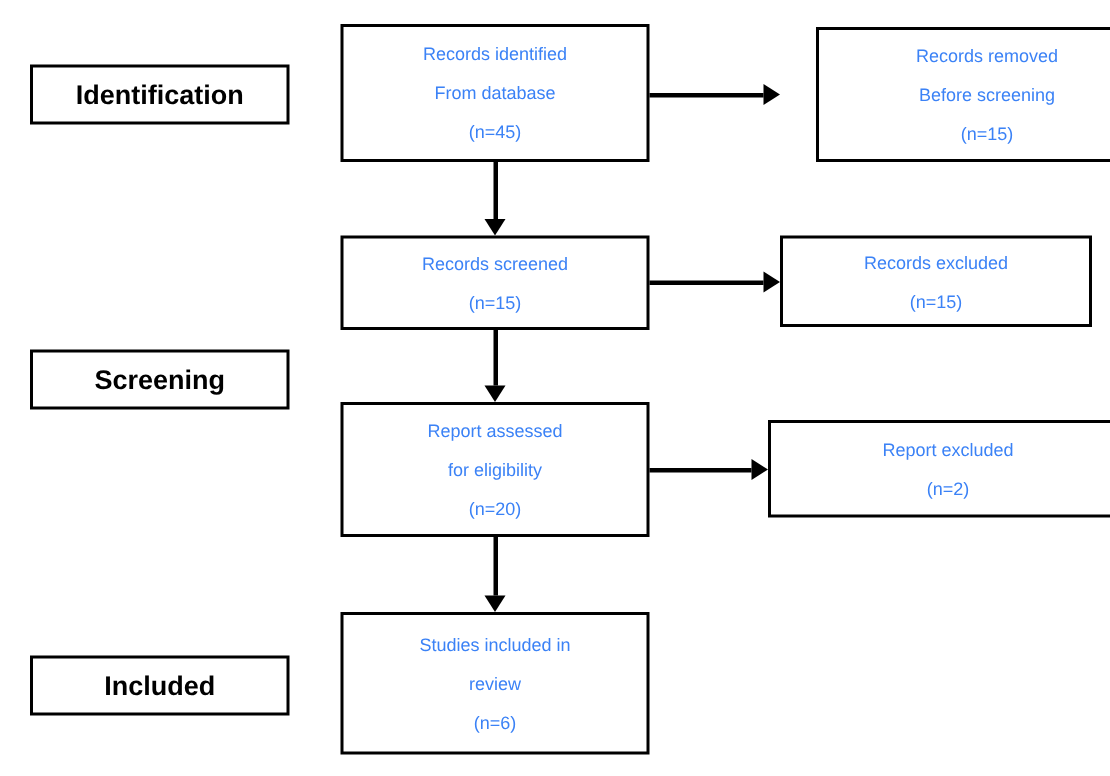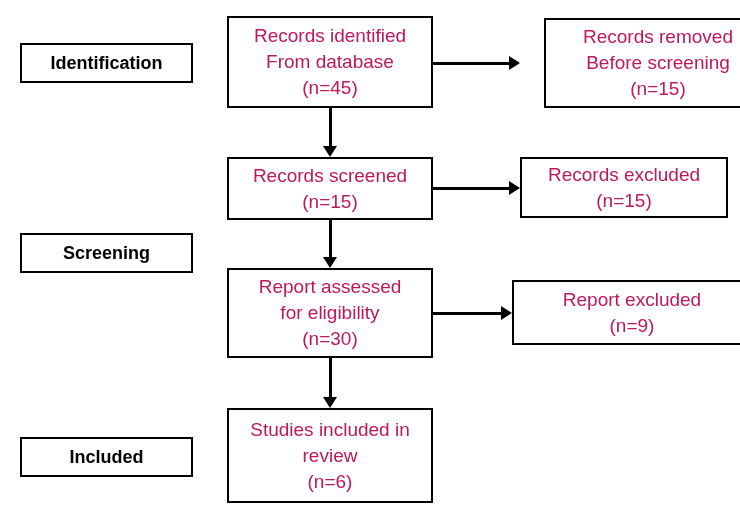--- a/index.html
+++ b/index.html
@@ -19,23 +19,23 @@
   .box {
     position: absolute;
     box-sizing: border-box;
     background: #ffffff;
     border: 2.5px solid #000000;
     display: flex;
     flex-direction: column;
     align-items: center;
     justify-content: center;
     text-align: center;
-    font-size: 19px;
+    font-size: 12px;
     line-height: 26px;
-    color: #be185d;
+    color: #3b82f6;
   }
   .stage {
     position: absolute;
     box-sizing: border-box;
     background: #ffffff;
     border: 2px solid #000000;
     display: flex;
     align-items: center;
     justify-content: center;
     text-align: center;
@@ -112,40 +112,40 @@
     <span>From database</span>
     <span>(n=45)</span>
   </div>
   <div class="box" id="box-screened">
     <span>Records screened</span>
     <span>(n=15)</span>
   </div>
   <div class="box" id="box-assessed">
     <span>Report assessed</span>
     <span>for eligibility</span>
-    <span>(n=30)</span>
+    <span>(n=20)</span>
   </div>
   <div class="box" id="box-included">
     <span>Studies included in</span>
     <span>review</span>
     <span>(n=6)</span>
   </div>
 
   <div class="box" id="box-removed">
     <span>Records removed</span>
     <span>Before screening</span>
     <span>(n=15)</span>
   </div>
   <div class="box" id="box-excluded">
     <span>Records excluded</span>
     <span>(n=15)</span>
   </div>
   <div class="box" id="box-report-excluded">
     <span>Report excluded</span>
-    <span>(n=9)</span>
+    <span>(n=2)</span>
   </div>
 
   <div class="varrow" id="arrow-down-1">
     <div class="shaft"></div>
     <div class="head"></div>
   </div>
   <div class="varrow" id="arrow-down-2">
     <div class="shaft"></div>
     <div class="head"></div>
   </div>

